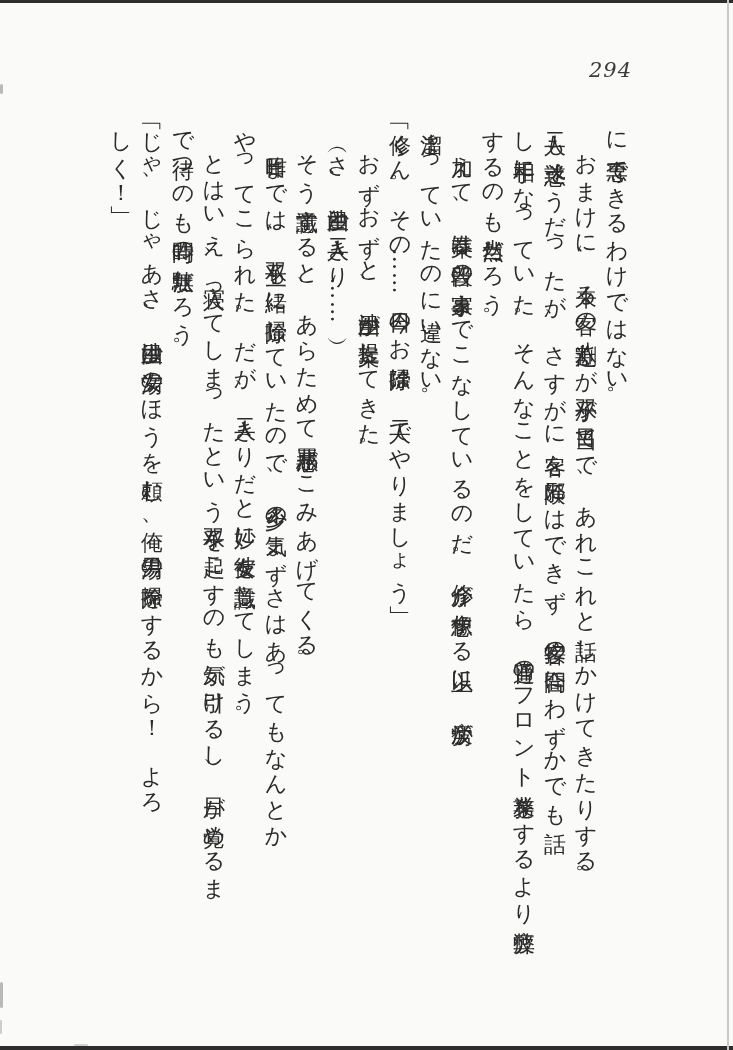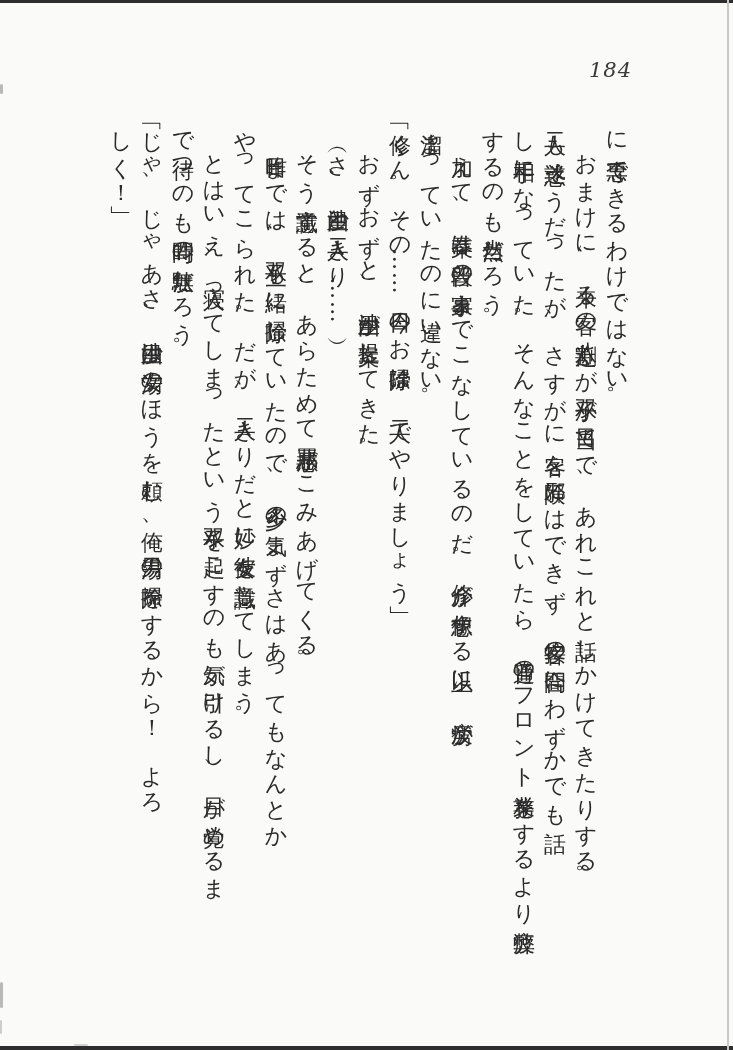--- a/index.html
+++ b/index.html
@@ -42,21 +42,21 @@
 <body>
 
 <div class="page">
   <div class="edge-top"></div>
   <div class="edge-bottom"></div>
   <div class="edge-right-line"></div>
   <div class="smudge s1"></div>
   <div class="smudge s2"></div>
   <div class="smudge s3"></div>
   <div class="smudge s4"></div>
-  <div class="folio">184</div>
+  <div class="folio">294</div>
   <div class="textblock">
       <div class="tcol">に専念できるわけではない。</div>
       <div class="tcol">　おまけに、来る客の八割近くが双子が目当てで、あれこれと話しかけてきたりする。</div>
       <div class="tcol">二人も迷惑そうだったが、さすがに客を邪険にはできず、接客の合間にわずかでも話</div>
       <div class="tcol">し相手になっていた。そんなことをしていたら、普通のフロント業務をするより疲弊</div>
       <div class="tcol">するのも当然だろう。</div>
       <div class="tcol">　加えて、春菜は普段の家事までこなしているのだ。修介が想像する以上に、疲労が</div>
       <div class="tcol">溜まっていたのに違いない。</div>
       <div class="tcol">「修くん。その……今日のお掃除は、二人でやりましょう」</div>
       <div class="tcol">　おずおずと、沙由里が提案してきた。</div>

